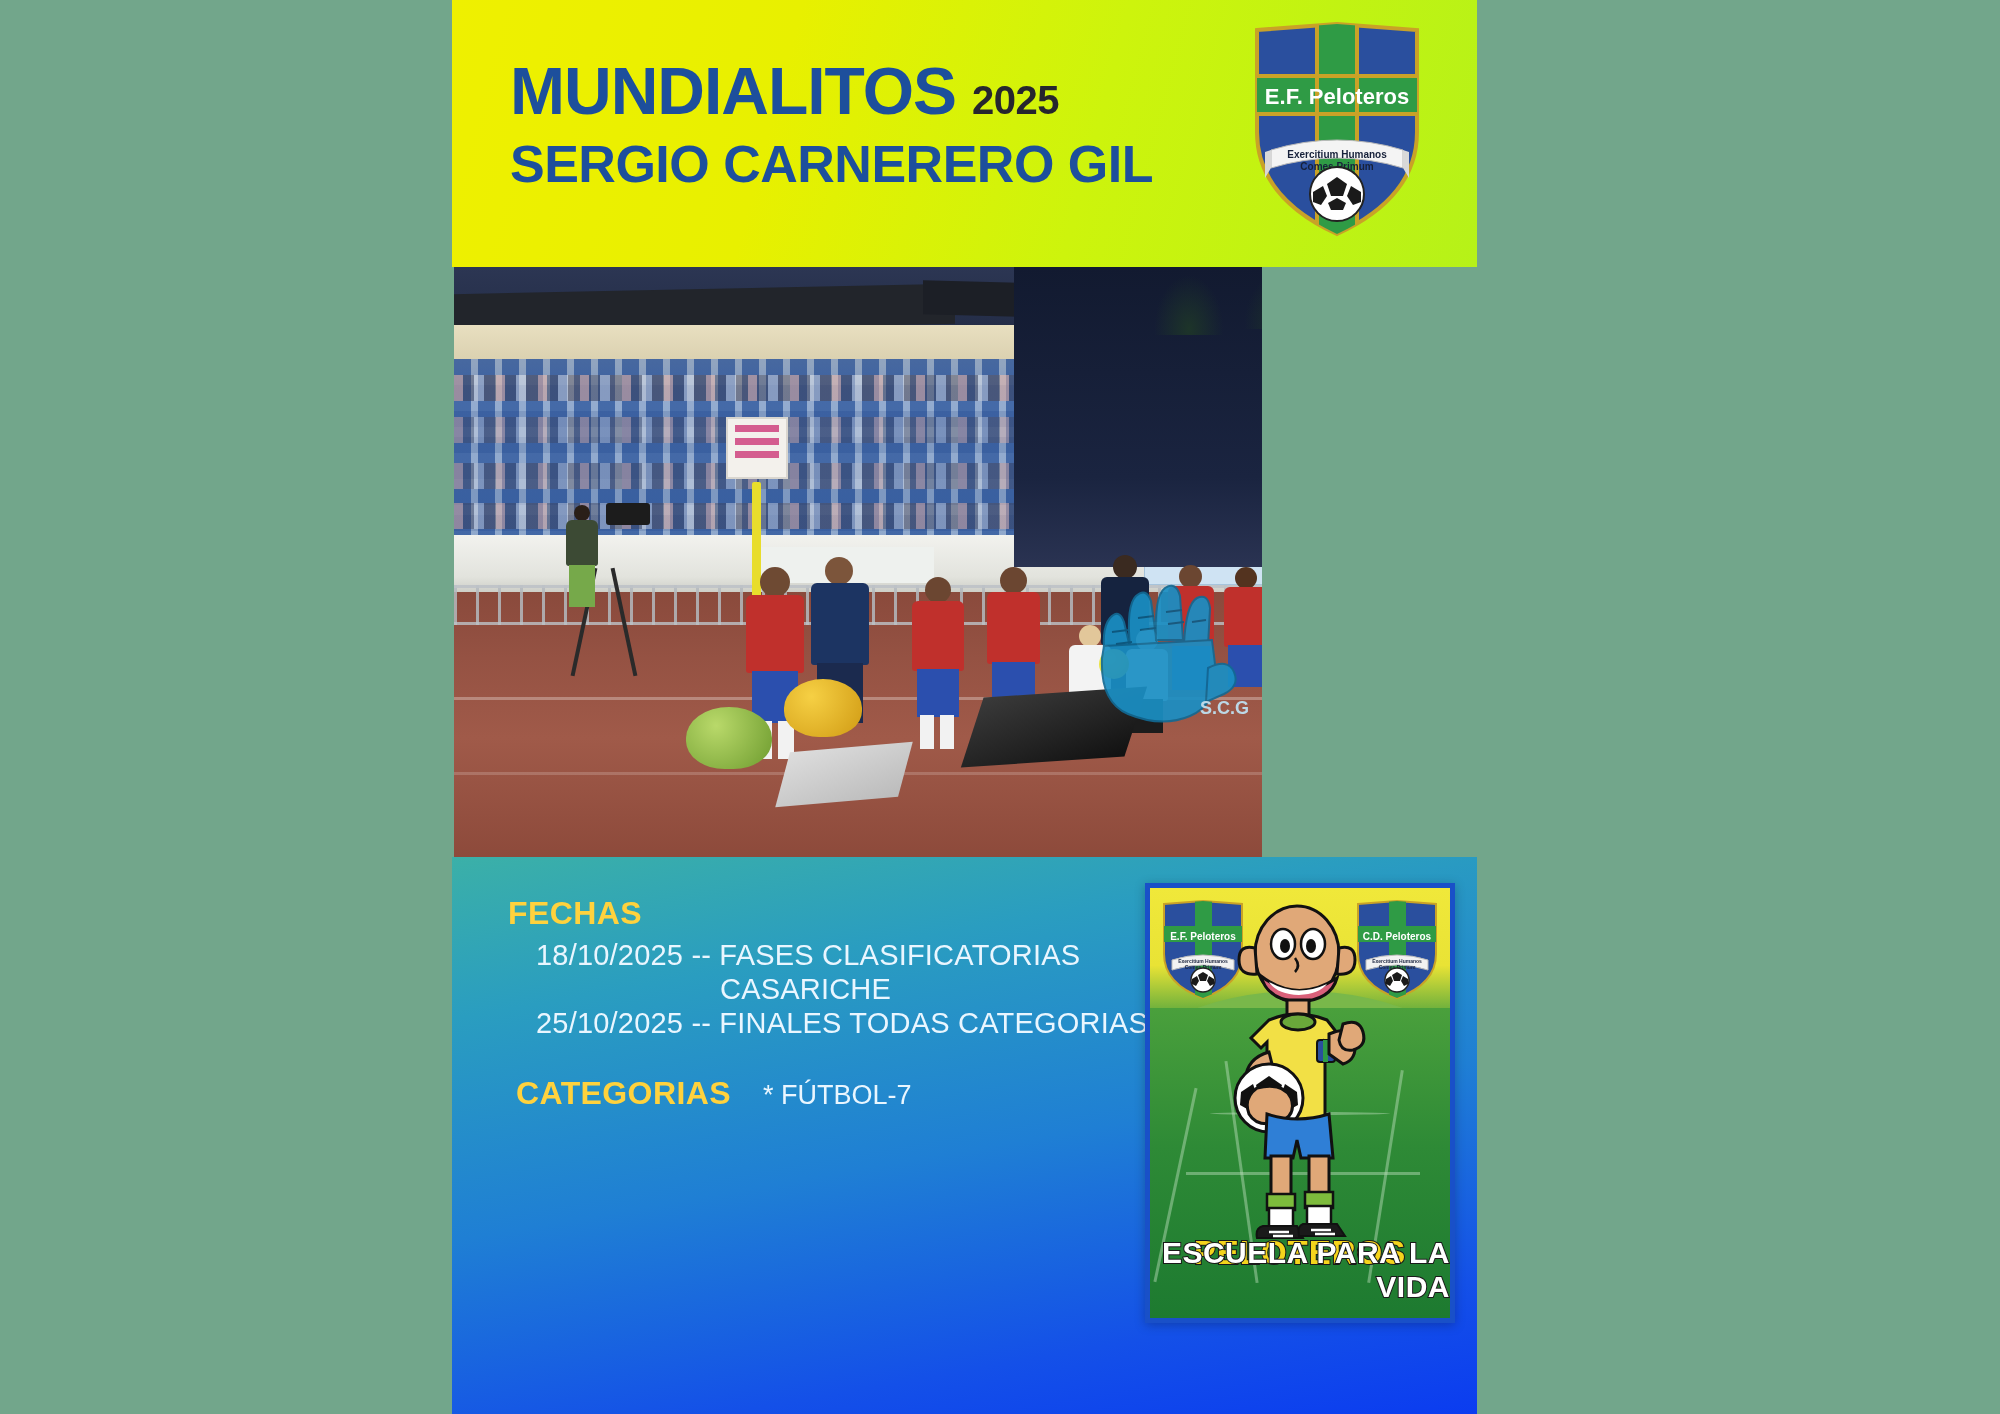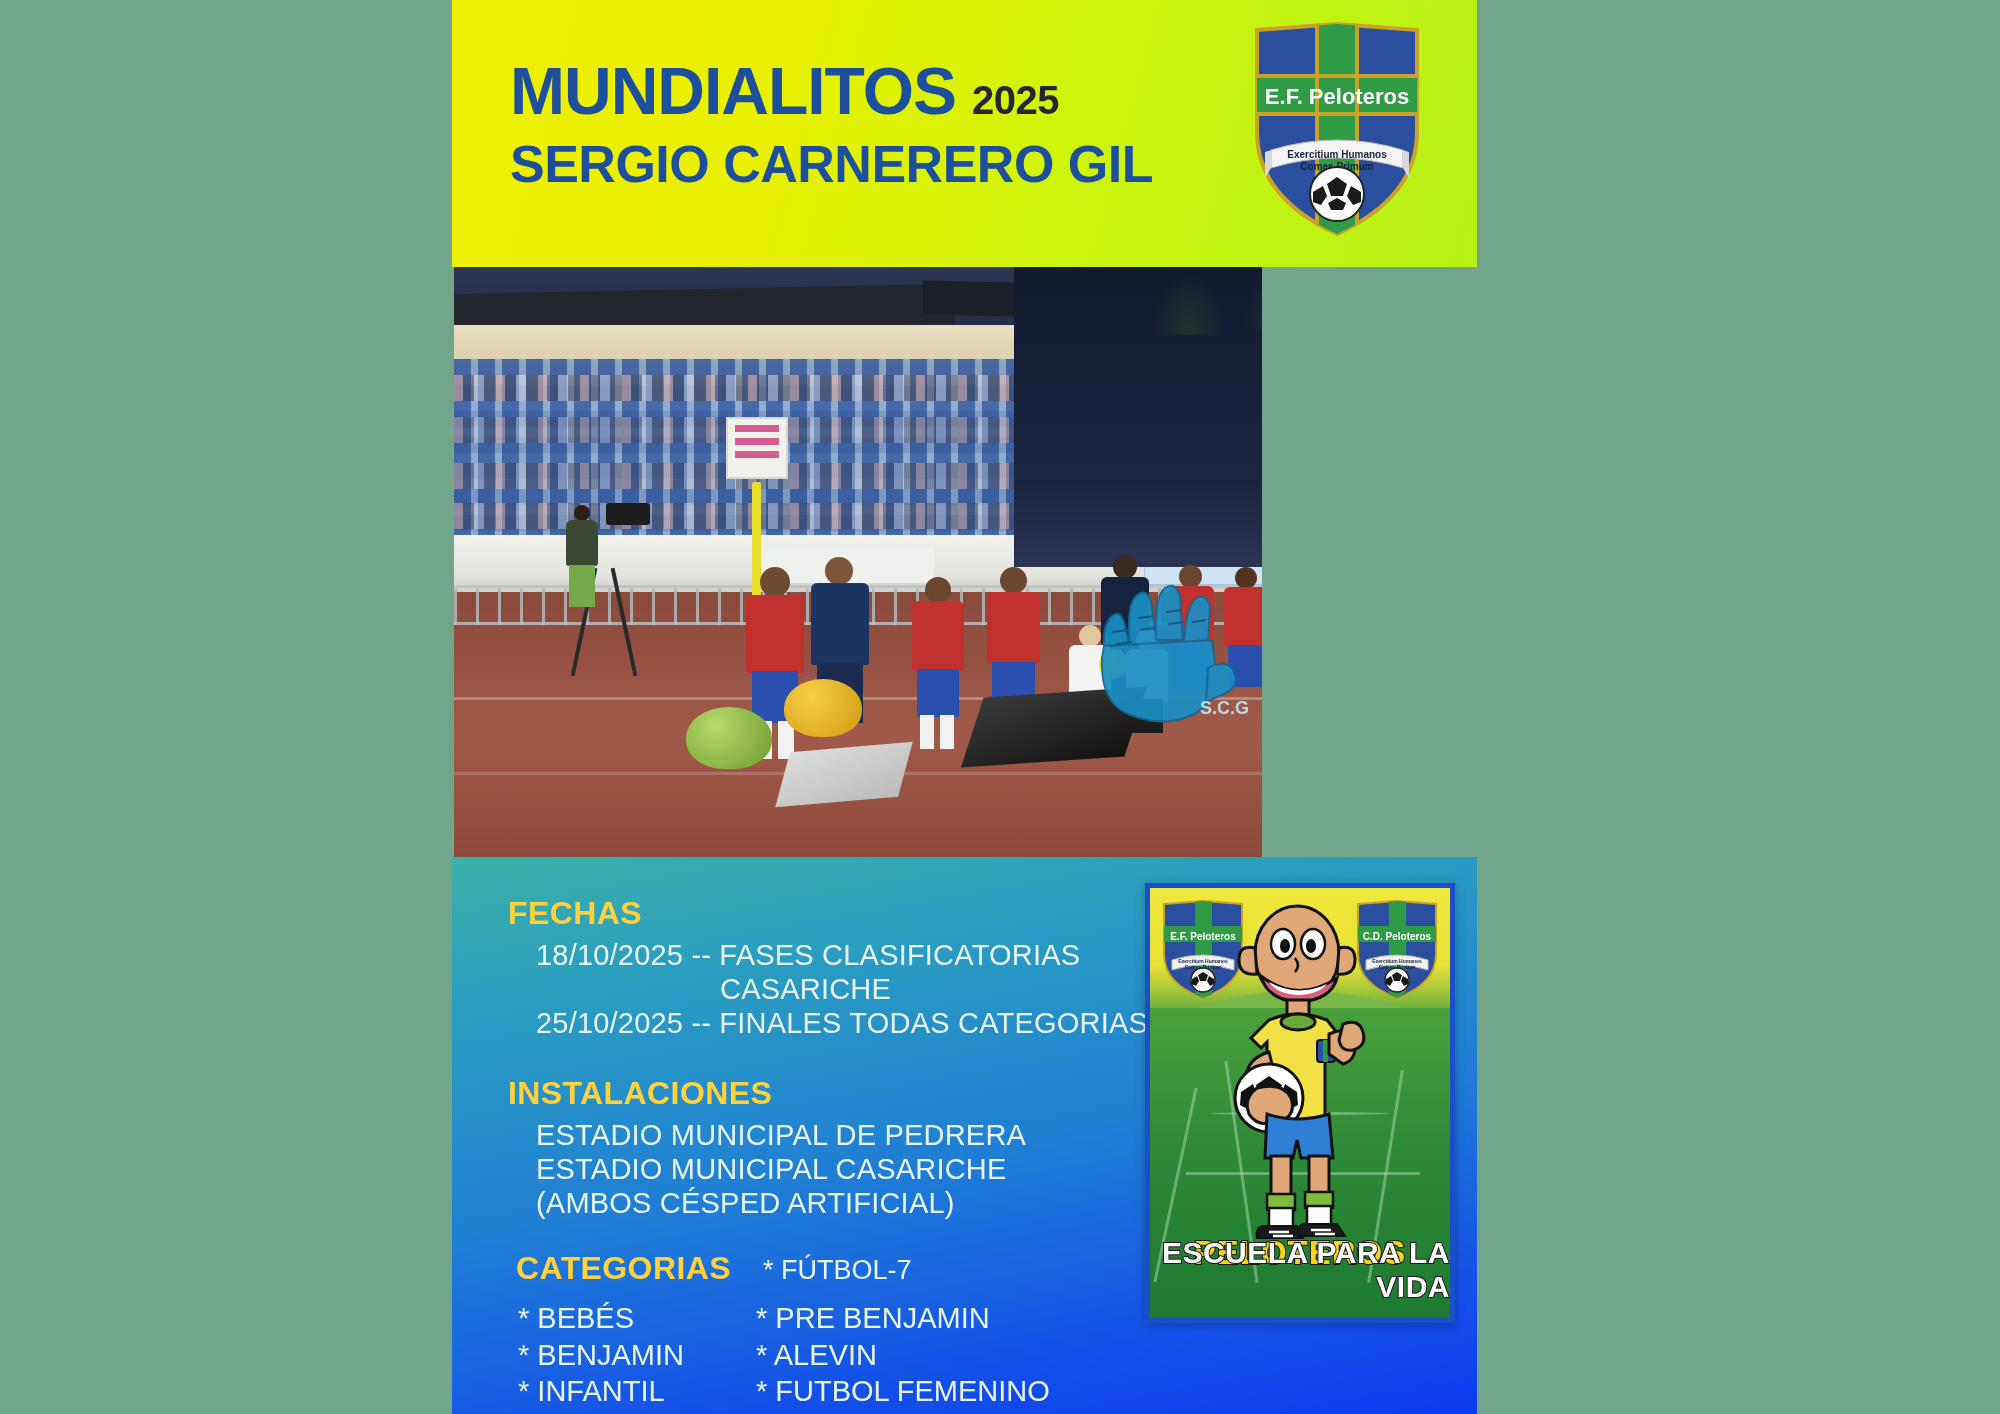--- a/index.html
+++ b/index.html
@@ -428,39 +428,25 @@
 
     <div class="info-left">
 
       <div class="blk-fechas">
         <div class="sec-head">FECHAS</div>
         <div class="line">18/10/2025 -- FASES CLASIFICATORIAS</div>
         <div class="line indent">CASARICHE</div>
         <div class="line">25/10/2025 -- FINALES TODAS CATEGORIAS</div>
       </div>
 
-      <div class="blk-insta">
-        <div class="sec-head">INSTALACIONES</div>
-        <div class="line">ESTADIO MUNICIPAL DE PEDRERA</div>
-        <div class="line">ESTADIO MUNICIPAL CASARICHE</div>
-        <div class="line">(AMBOS CÉSPED ARTIFICIAL)</div>
-      </div>
 
       <div>
         <div class="cat-head-row">
           <span class="sec-head" style="margin:0">CATEGORIAS</span>
           <span class="cat-f7">* FÚTBOL-7</span>
-        </div>
-        <div class="cat-grid">
-          <div>* BEBÉS</div>
-          <div>* PRE BENJAMIN</div>
-          <div>* BENJAMIN</div>
-          <div>* ALEVIN</div>
-          <div>* INFANTIL</div>
-          <div>* FUTBOL FEMENINO</div>
         </div>
       </div>
     </div>
 
     <div class="shields-row">
       <svg width="72" height="92" viewBox="0 0 72 92">
         <path d="M4 4 H68 V56 Q68 82 36 90 Q4 82 4 56 Z" fill="#e8a81c" stroke="#b9830d" stroke-width="2"></path>
         <rect x="26" y="16" width="20" height="22" rx="9" fill="#2f7fc4" stroke="#1d5d96" stroke-width="2"></rect>
         <g fill="#ffffff">
           <rect x="30" y="24" width="3" height="12"></rect>

